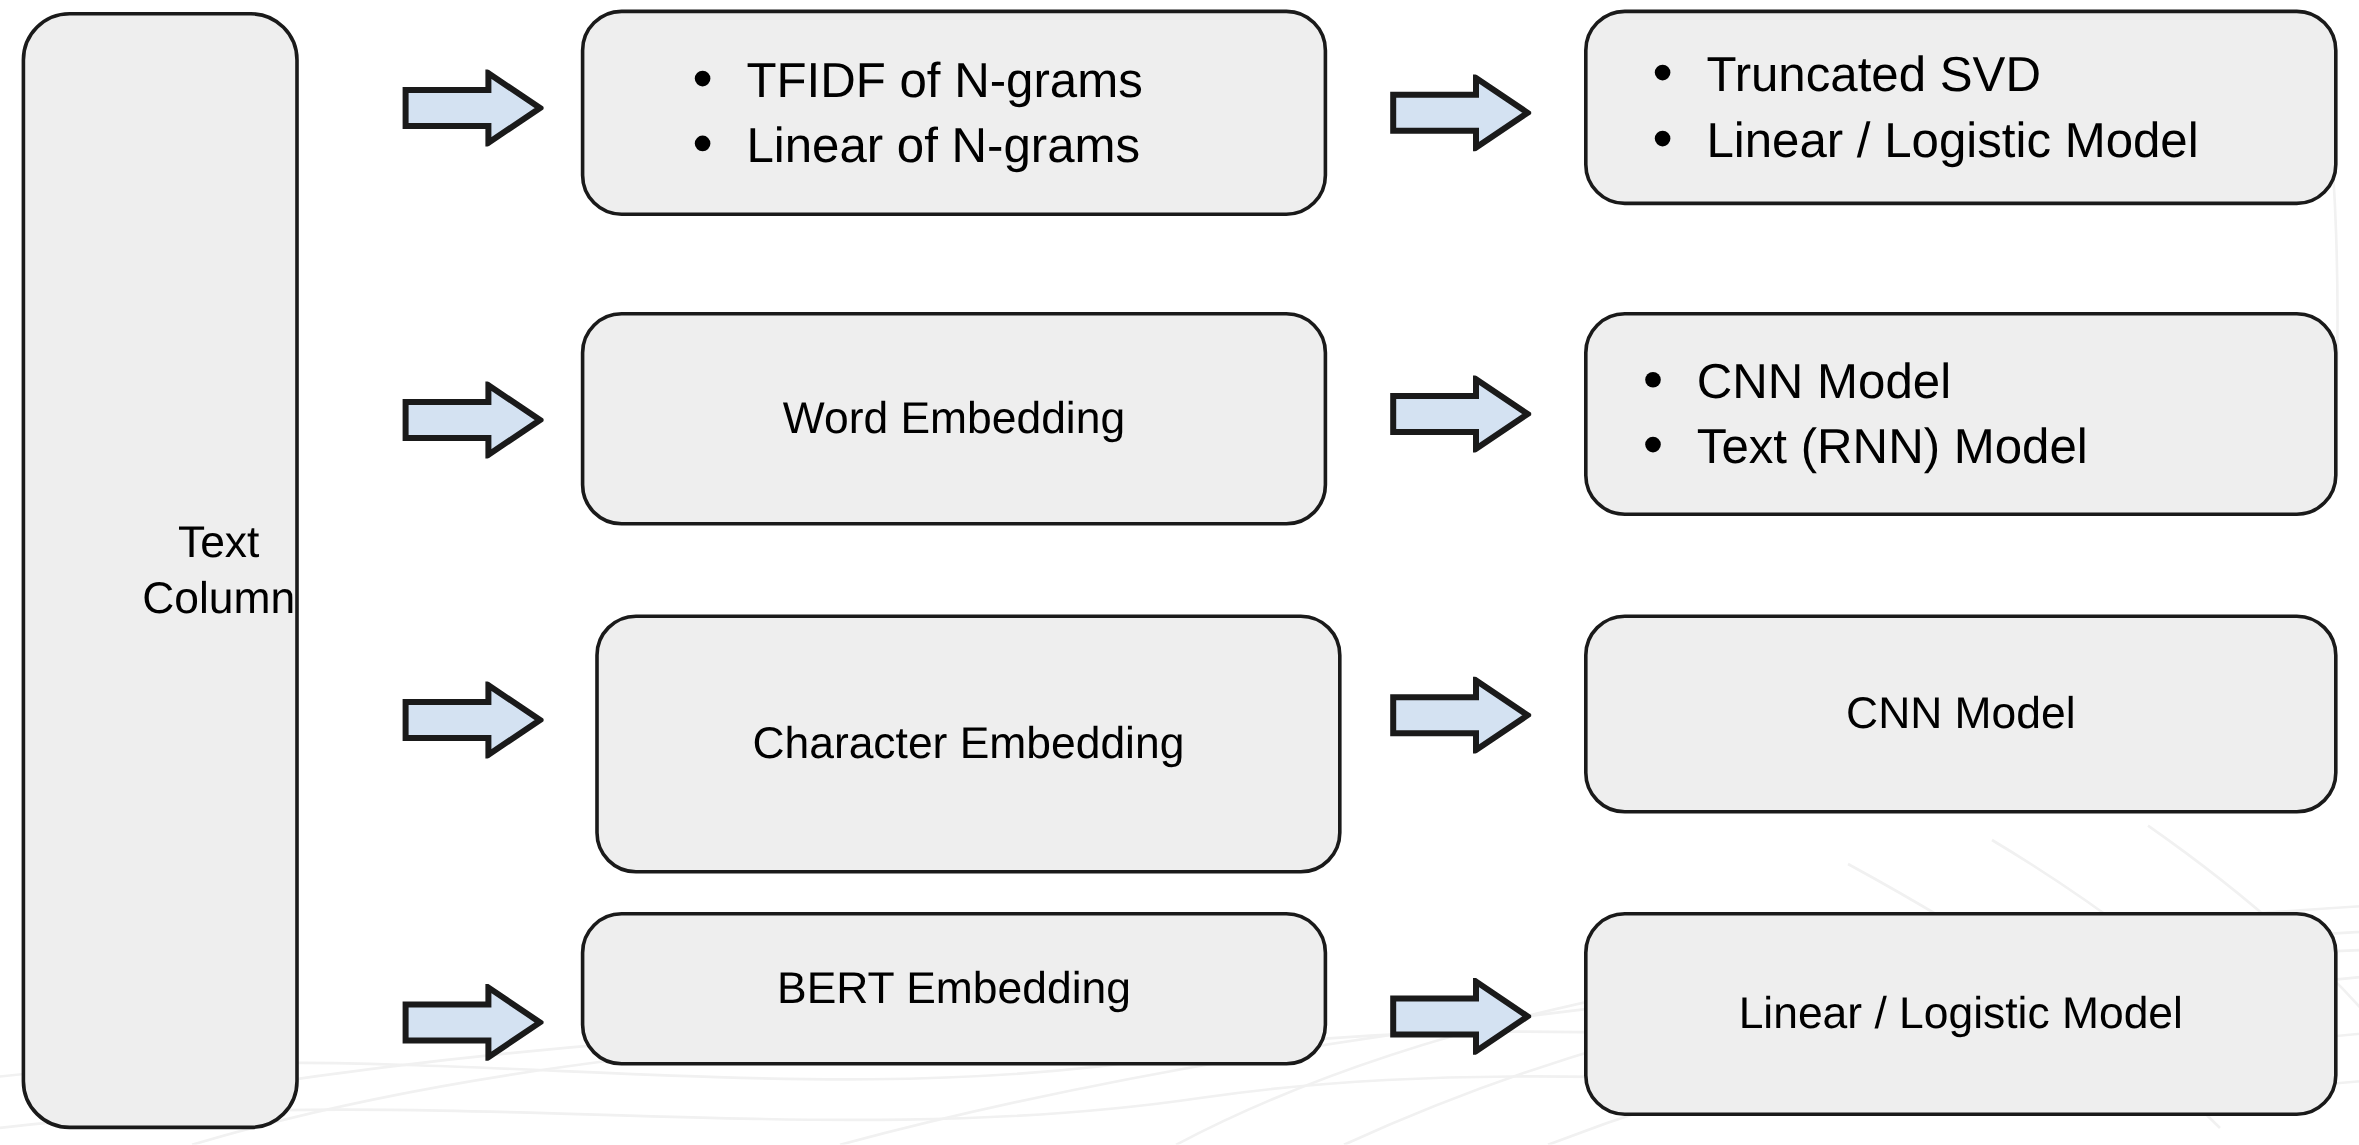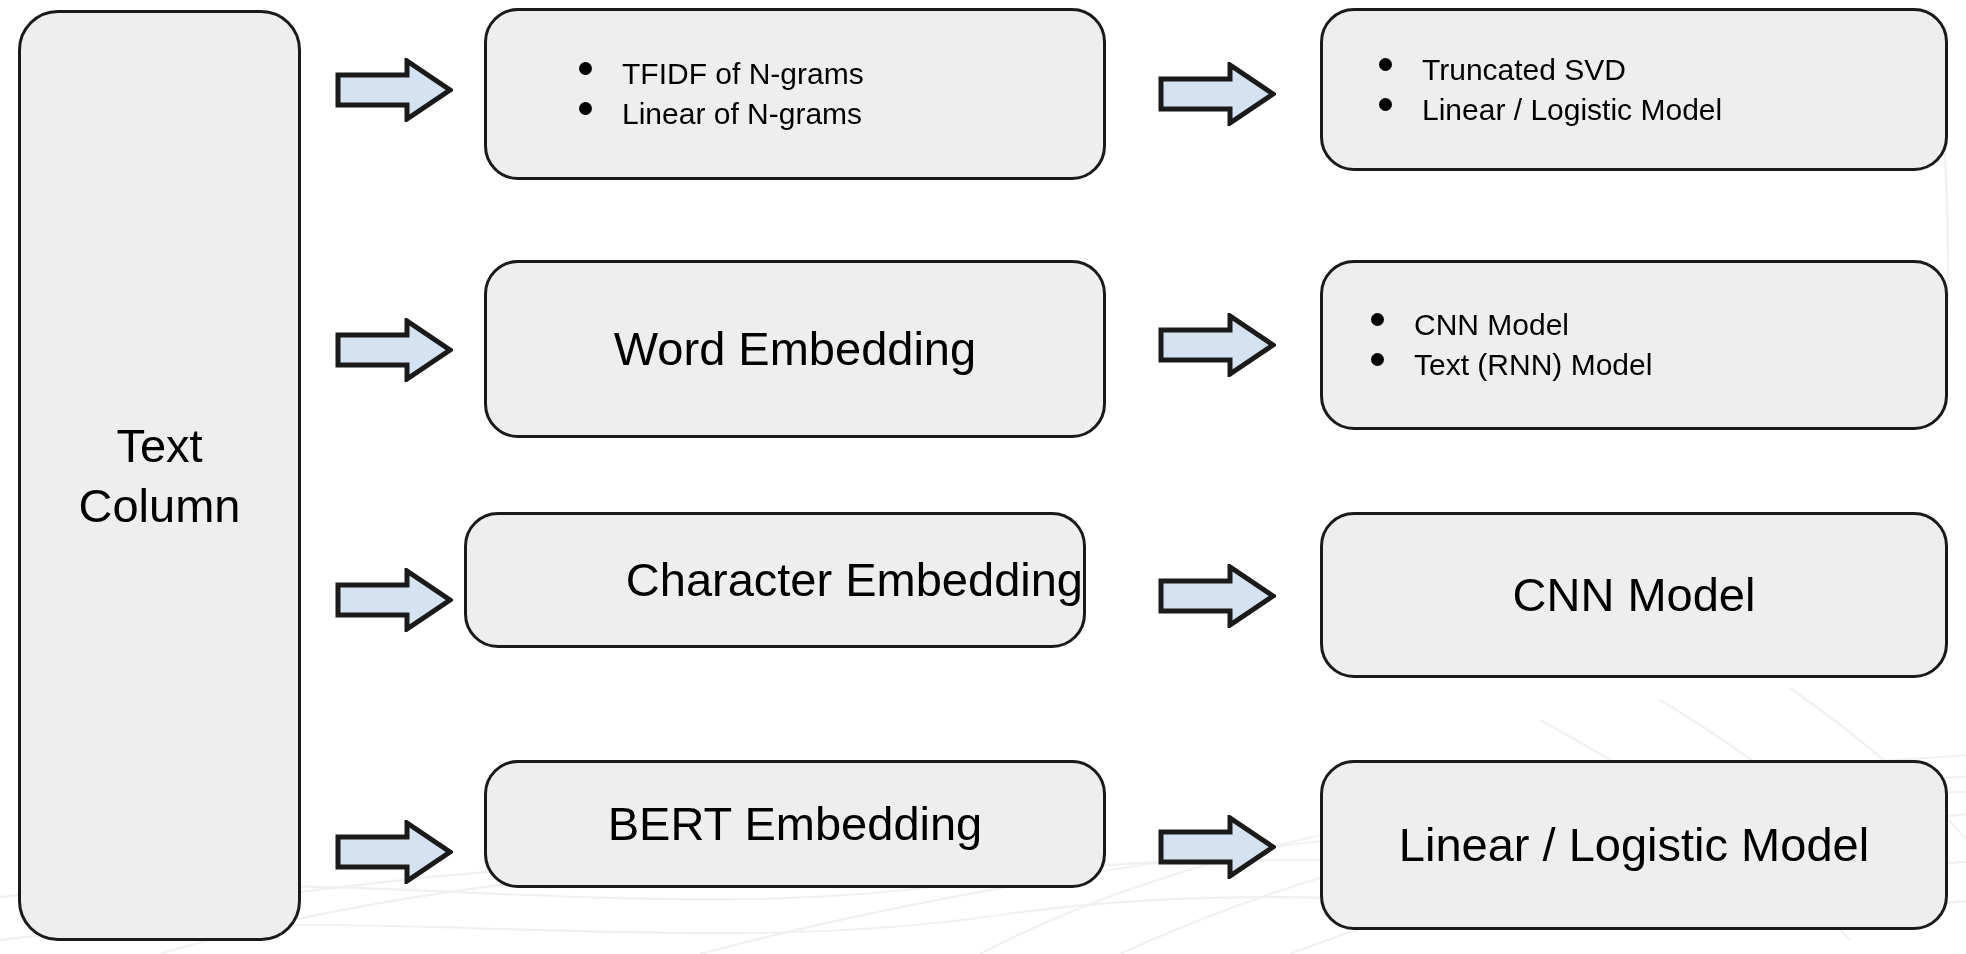--- a/index.html
+++ b/index.html
@@ -30,34 +30,34 @@
     background: #eeeeee;
     border: 3px solid #1a1a1a;
     border-radius: 40px;
     display: flex;
     align-items: center;
     justify-content: center;
     z-index: 2;
   }
   .box-wide { border-radius: 34px; }
   .box-label {
-    font-size: 47px;
+    font-size: 37px;
     color: #000000;
     line-height: 1.26;
     text-align: center;
     white-space: pre-line;
   }
   .bullet-list {
     list-style: none;
     margin: 0;
     padding: 0;
     text-align: left;
   }
   .bullet-item {
-    font-size: 30px;
+    font-size: 41px;
     color: #000000;
     line-height: 1.32;
     display: flex;
     align-items: baseline;
   }
   .bullet-dot {
     display: inline-block;
     width: 13px;
     height: 13px;
     border-radius: 50%;
@@ -88,21 +88,21 @@
       <path d="M 700 954 C 900 900 1160 856 1440 828 C 1680 804 1880 794 2020 790"></path>
       <path d="M 1660 700 C 1760 760 1850 830 1930 915"></path>
       <path d="M 1540 720 C 1650 780 1760 850 1850 940"></path>
       <path d="M 1790 688 C 1870 744 1940 806 1990 866"></path>
       <path d="M 160 954 C 300 912 470 884 660 868"></path>
       <path d="M 60 930 C 230 898 420 874 620 862"></path>
       <path d="M 1930 18 C 1948 120 1952 260 1944 400"></path>
     </g>
   </svg>
 
-  <div class="box source-col" style="left:18px; top:10px; width:283px; height:931px;">
+  <div class="box source-col" style="left:18px; top:10px; width:231px; height:931px;justify-content:flex-end;">
     <div class="box-label">Text
 Column</div>
   </div>
 
   <svg class="arrow" style="left:335px; top:58px;" width="118" height="64" viewBox="0 0 118 64">
     <polygon points="3,17 72,17 72,3 115,32 72,61 72,47 3,47" fill="#D4E2F2" stroke="#1A1A1A" stroke-width="5" stroke-linejoin="miter"></polygon>
   </svg>
 
   <div class="box box-wide" style="left:484px; top:8px; width:622px; height:172px; justify-content:flex-start; padding-left:92px;">
     <ul class="bullet-list">
@@ -156,21 +156,21 @@
         <span class="bullet-dot"></span>
         <span>Text (RNN) Model</span>
       </li>
     </ul>
   </div>
 
   <svg class="arrow" style="left:335px; top:568px;" width="118" height="64" viewBox="0 0 118 64">
     <polygon points="3,17 72,17 72,3 115,32 72,61 72,47 3,47" fill="#D4E2F2" stroke="#1A1A1A" stroke-width="5" stroke-linejoin="miter"></polygon>
   </svg>
 
-  <div class="box box-wide" style="left:464px; top:512px; width:622px; height:136px;justify-content:flex-end;">
+  <div class="box box-wide" style="left:496px; top:512px; width:622px; height:216px;">
     <div class="box-label">Character Embedding</div>
   </div>
 
   <svg class="arrow" style="left:1158px; top:564px;" width="118" height="64" viewBox="0 0 118 64">
     <polygon points="3,17 72,17 72,3 115,32 72,61 72,47 3,47" fill="#D4E2F2" stroke="#1A1A1A" stroke-width="5" stroke-linejoin="miter"></polygon>
   </svg>
 
   <div class="box box-wide" style="left:1320px; top:512px; width:628px; height:166px;">
     <div class="box-label">CNN Model</div>
   </div>

